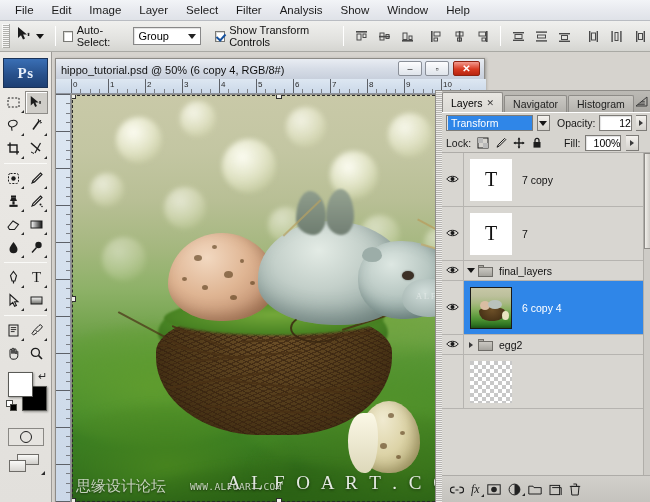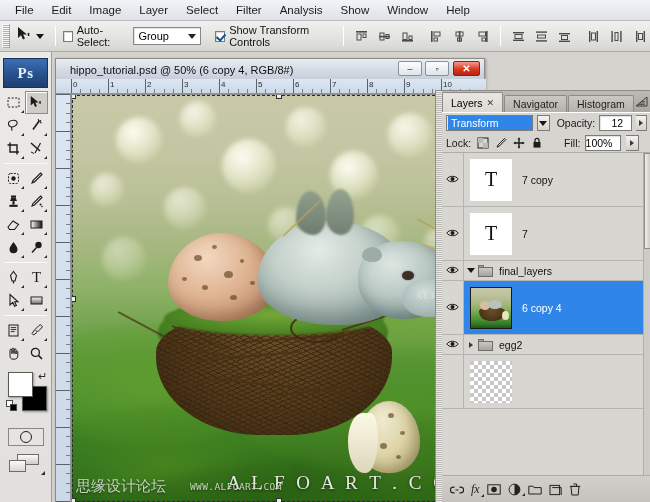--- a/index.html
+++ b/index.html
@@ -141,21 +141,21 @@
   #docwin {
     position:absolute; left:55px; top:58px; width:430px; height:444px;
     background:#cdcbc6;
     border:1px solid #8d8b87;
     box-shadow:1px 1px 3px rgba(0,0,0,.3);
   }
   #doctitle {
     height:22px;
     background:linear-gradient(to bottom,#e9edf3 0%,#d7dde7 45%,#c6cedb 100%);
     border-bottom:1px solid #9fa4ad;
-    display:flex; align-items:center; padding-left:14px;
+    display:flex; align-items:center; padding-left:5px;
     font-size:11px; color:#101010;
     position:relative;
   }
   .wbtn {
     position:absolute; top:2px; width:24px; height:15px;
     border:1px solid #8a8f98; border-radius:2px;
     background:linear-gradient(to bottom,#fdfdfe,#dfe4eb);
     display:flex; align-items:center; justify-content:center;
     font-size:9px; color:#232323;
   }
@@ -319,21 +319,21 @@
     display:flex; align-items:center; justify-content:center;
   }
   .tri-down { width:0;height:0; border-left:4px solid transparent;
               border-right:4px solid transparent; border-top:5px solid #151515; }
   .tri-right{ width:0;height:0; border-top:3.5px solid transparent;
               border-bottom:3.5px solid transparent; border-left:4.5px solid #3a3a3a; }
   .fld-label { font-size:10.5px; color:#171717; }
   .numfld {
     height:16px; background:#fff; border:1px solid #7d7b77;
     display:flex; align-items:center; justify-content:flex-end;
-    padding-right:8px; font-size:10.5px;
+    padding-right:0; font-size:10.5px;
     box-shadow:inset 1px 1px 1px rgba(0,0,0,.12);
   }
   .stepper {
     width:13px; height:16px; border:1px solid #7d7b77; border-left:none;
     background:linear-gradient(to bottom,#f4f2ee,#d3d1cc);
     display:flex; align-items:center; justify-content:center;
   }
   #row-lock {
     height:20px; display:flex; align-items:center; padding:0 4px; gap:5px;
     border-bottom:1px solid #aeaca8;

